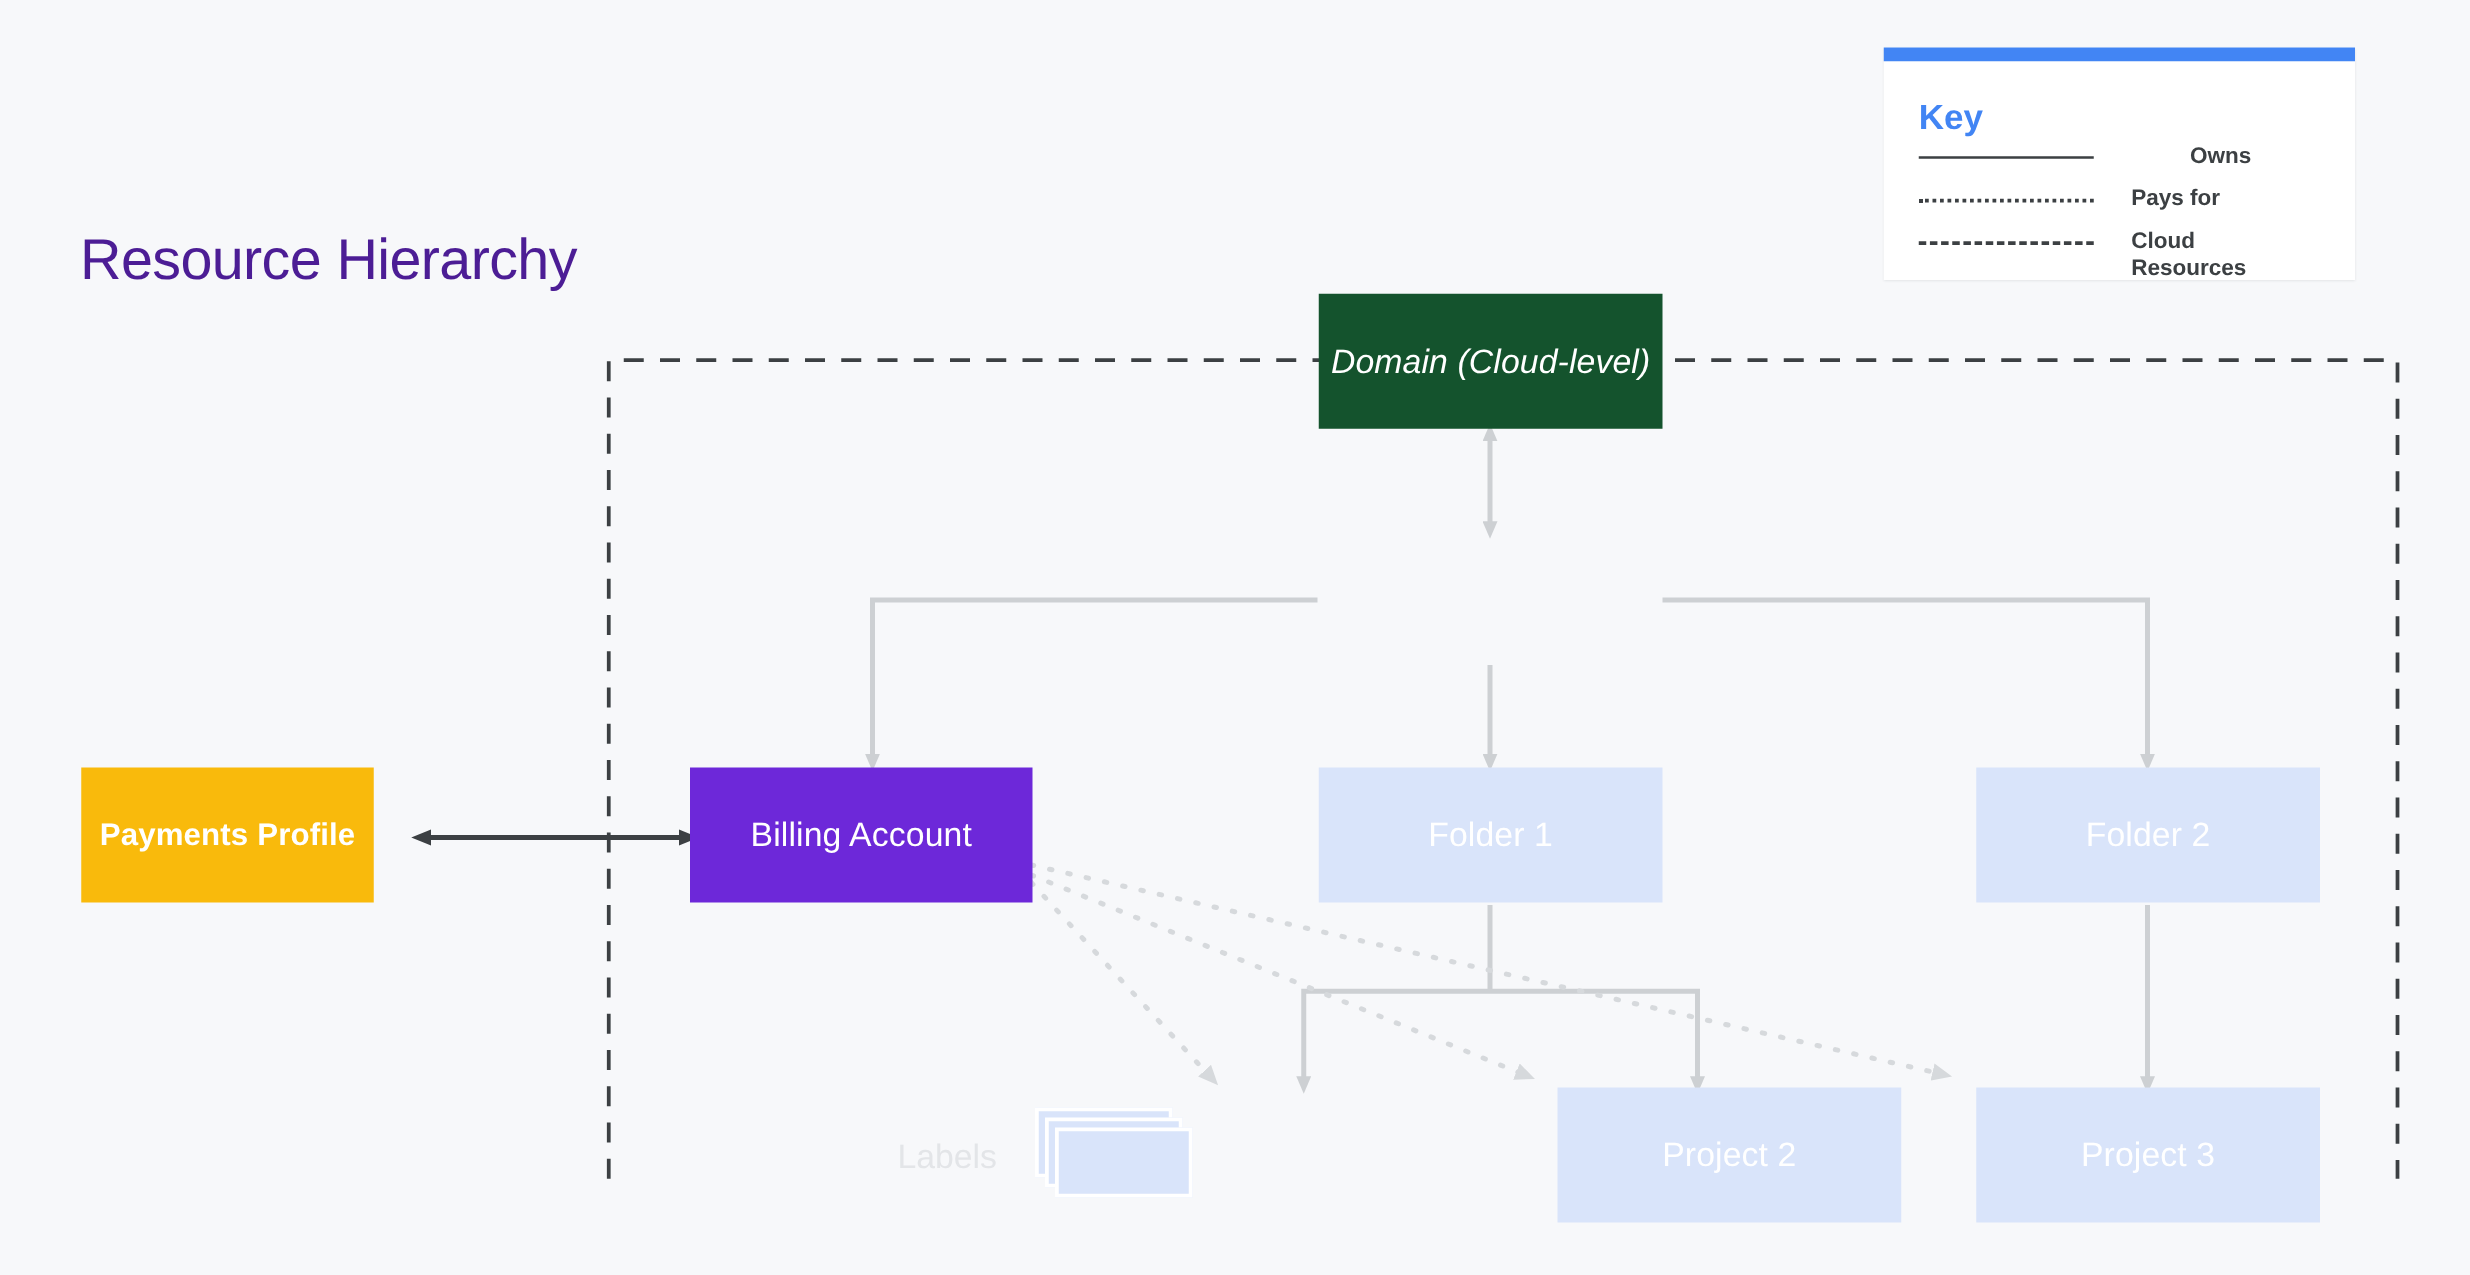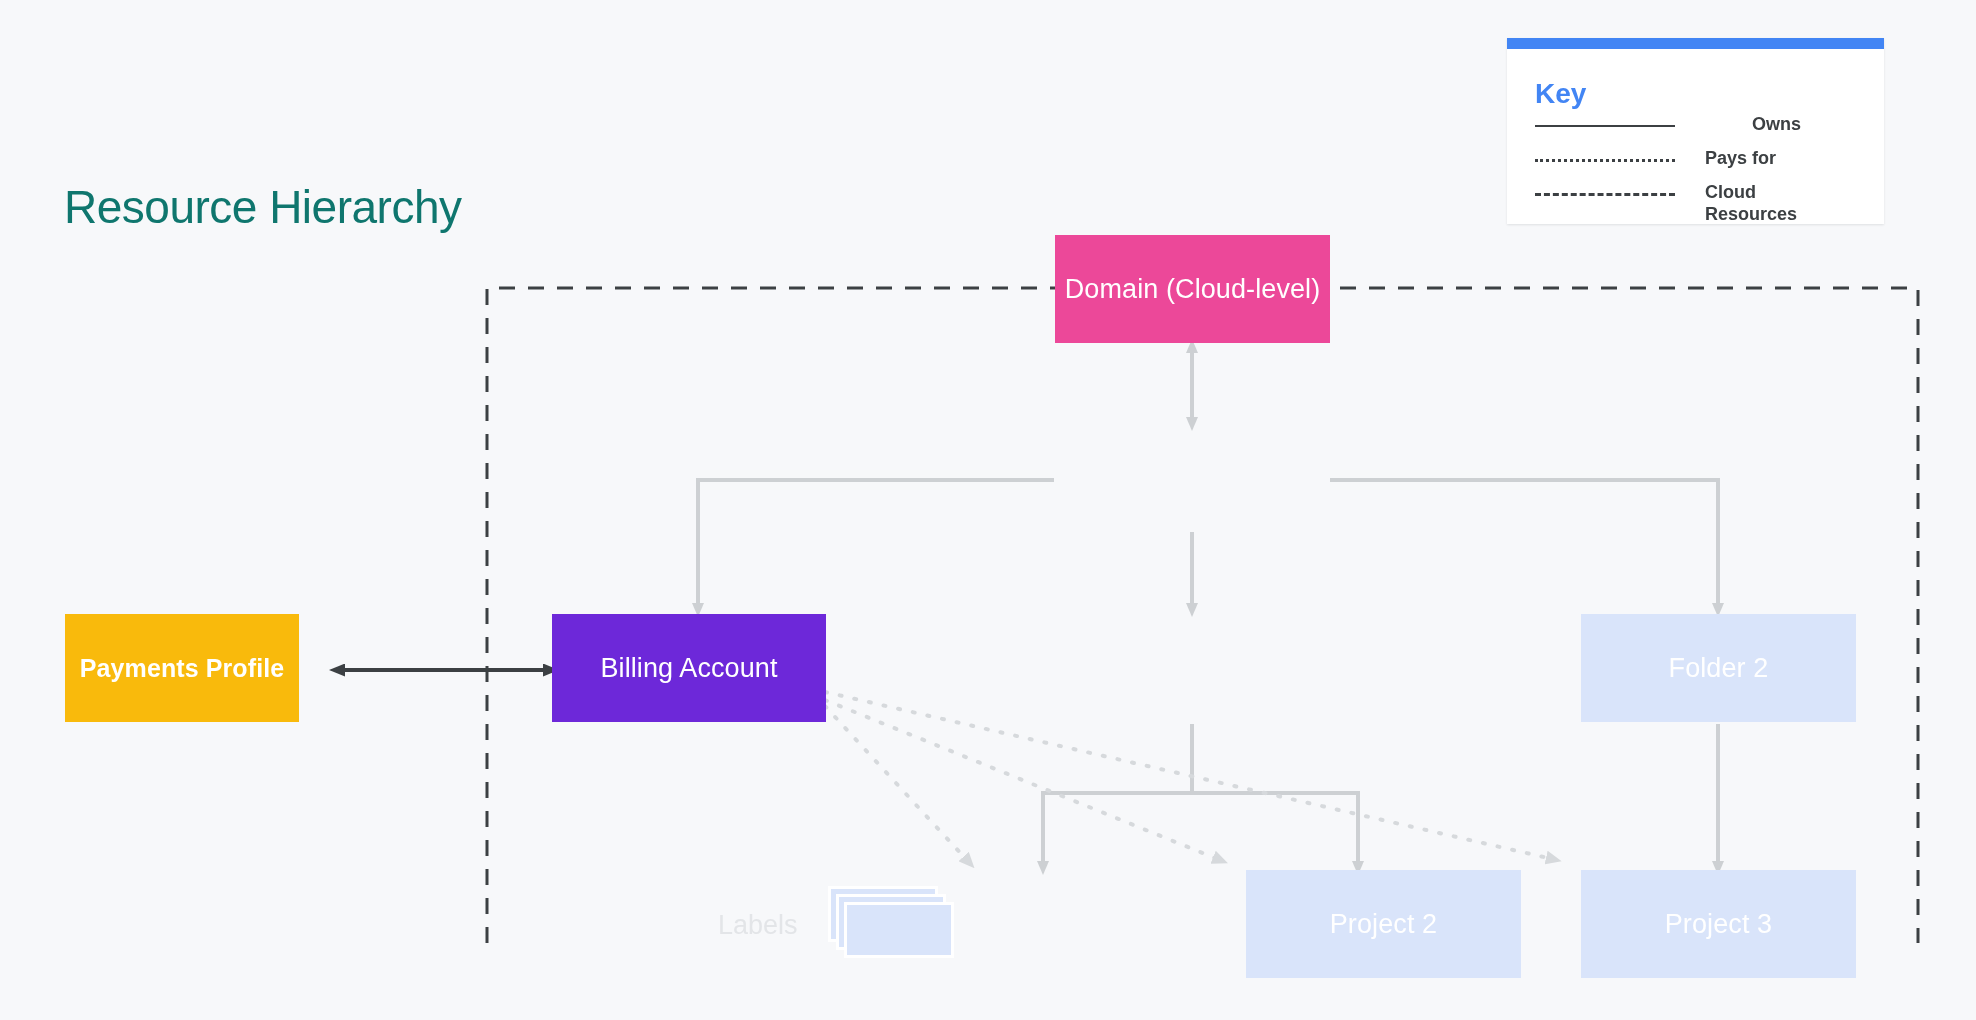--- a/index.html
+++ b/index.html
@@ -23,39 +23,39 @@
     pointer-events: none;
   }
 
   
   .page-title {
     position: absolute;
     left: 64px;
     top: 180px;
     font-size: 46px;
     font-weight: 400;
-    color: #0f766e;
+    color: #4c1d95;
     letter-spacing: -0.5px;
     white-space: nowrap;
   }
 
   
   .node {
     position: absolute;
     display: flex;
     align-items: center;
     justify-content: center;
     font-size: 27px;
     font-weight: 400;
     color: #ffffff;
     letter-spacing: 0.1px;
     white-space: nowrap;
     z-index: 4;
   }
-  .node.pink  { background: #ec4899; }
+  .node.pink  { background: #14532d; font-style: italic; }
   .node.green { background: #6d28d9; }
   .node.blue  { background: #d9e4fa; }
   .node.amber {
     background: #f9ba0c;
     font-weight: bold;
     font-size: 25px;
   }
 
   
   .labels-text {
@@ -197,20 +197,23 @@
 
 
   <div class="node green" style="left:552px; top:614px; width:274px; height:108px;">
     <span>Billing Account</span>
   </div>
 
   <div class="node amber" style="left:65px; top:614px; width:234px; height:108px;">
     <span>Payments Profile</span>
   </div>
 
+  <div class="node blue" style="left:1055px; top:614px; width:275px; height:108px;">
+    <span>Folder 1</span>
+  </div>
 
   <div class="node blue" style="left:1581px; top:614px; width:275px; height:108px;">
     <span>Folder 2</span>
   </div>
 
 
   <div class="node blue" style="left:1246px; top:870px; width:275px; height:108px;">
     <span>Project 2</span>
   </div>
 

